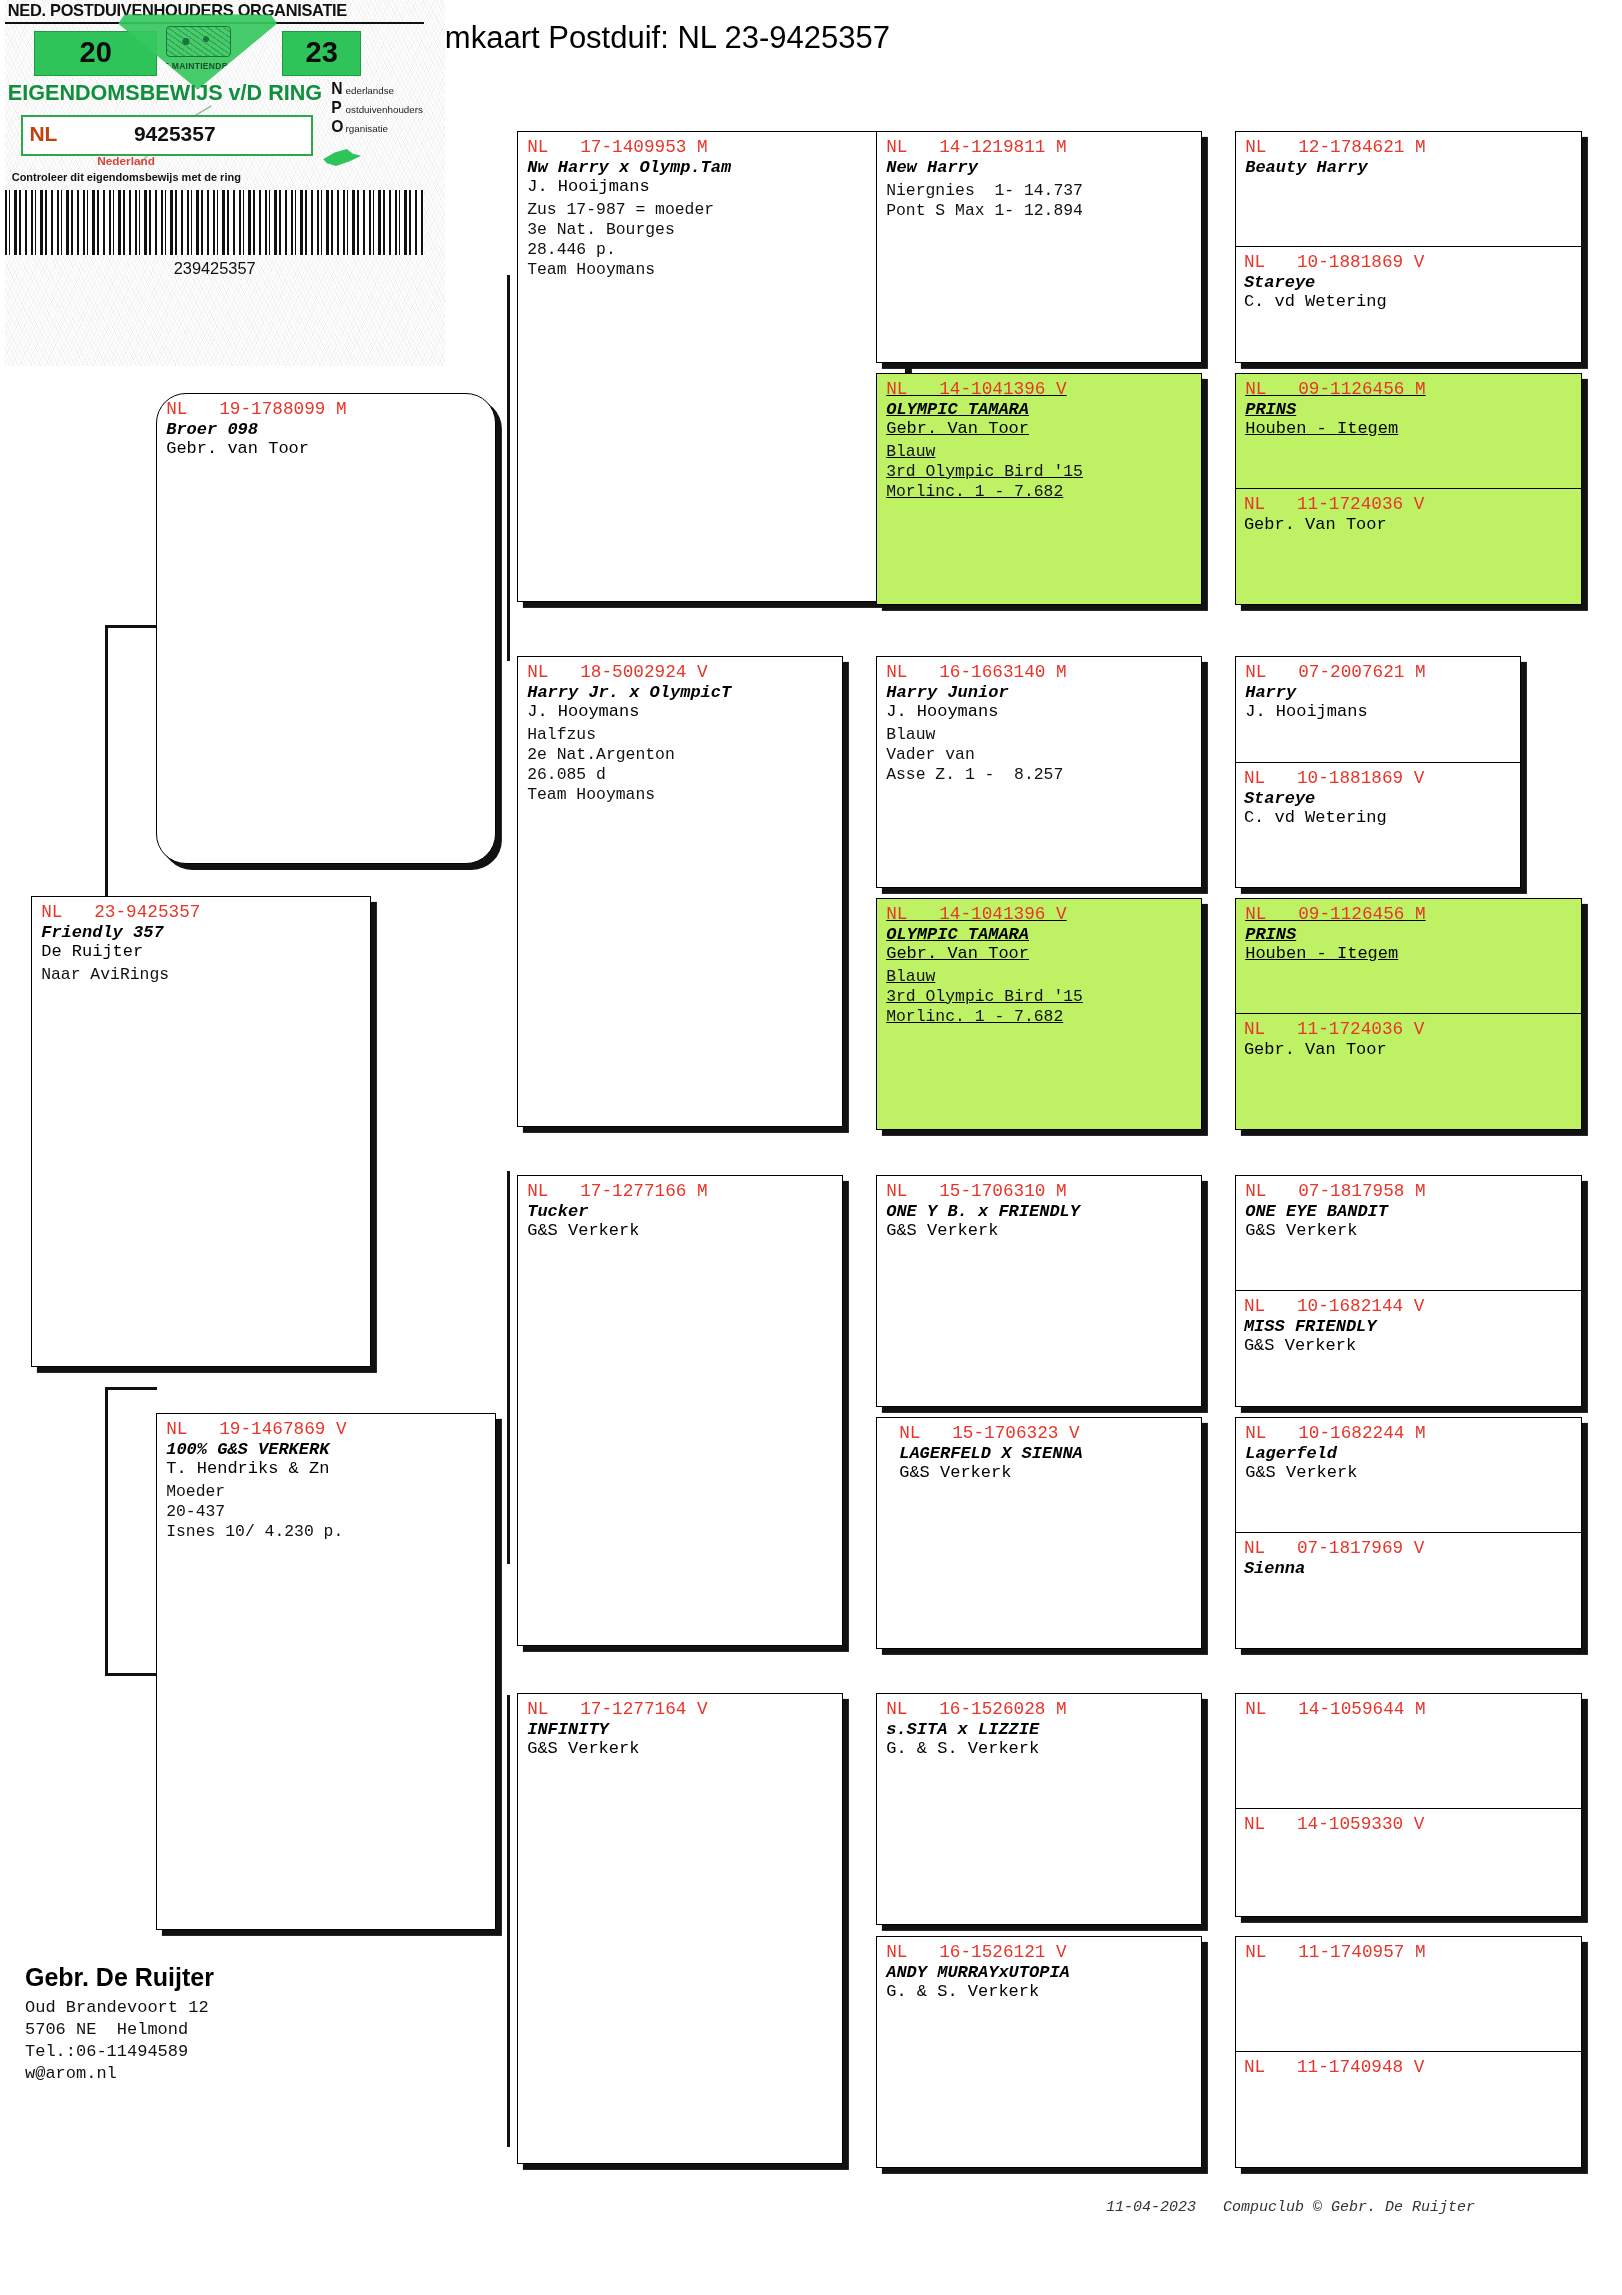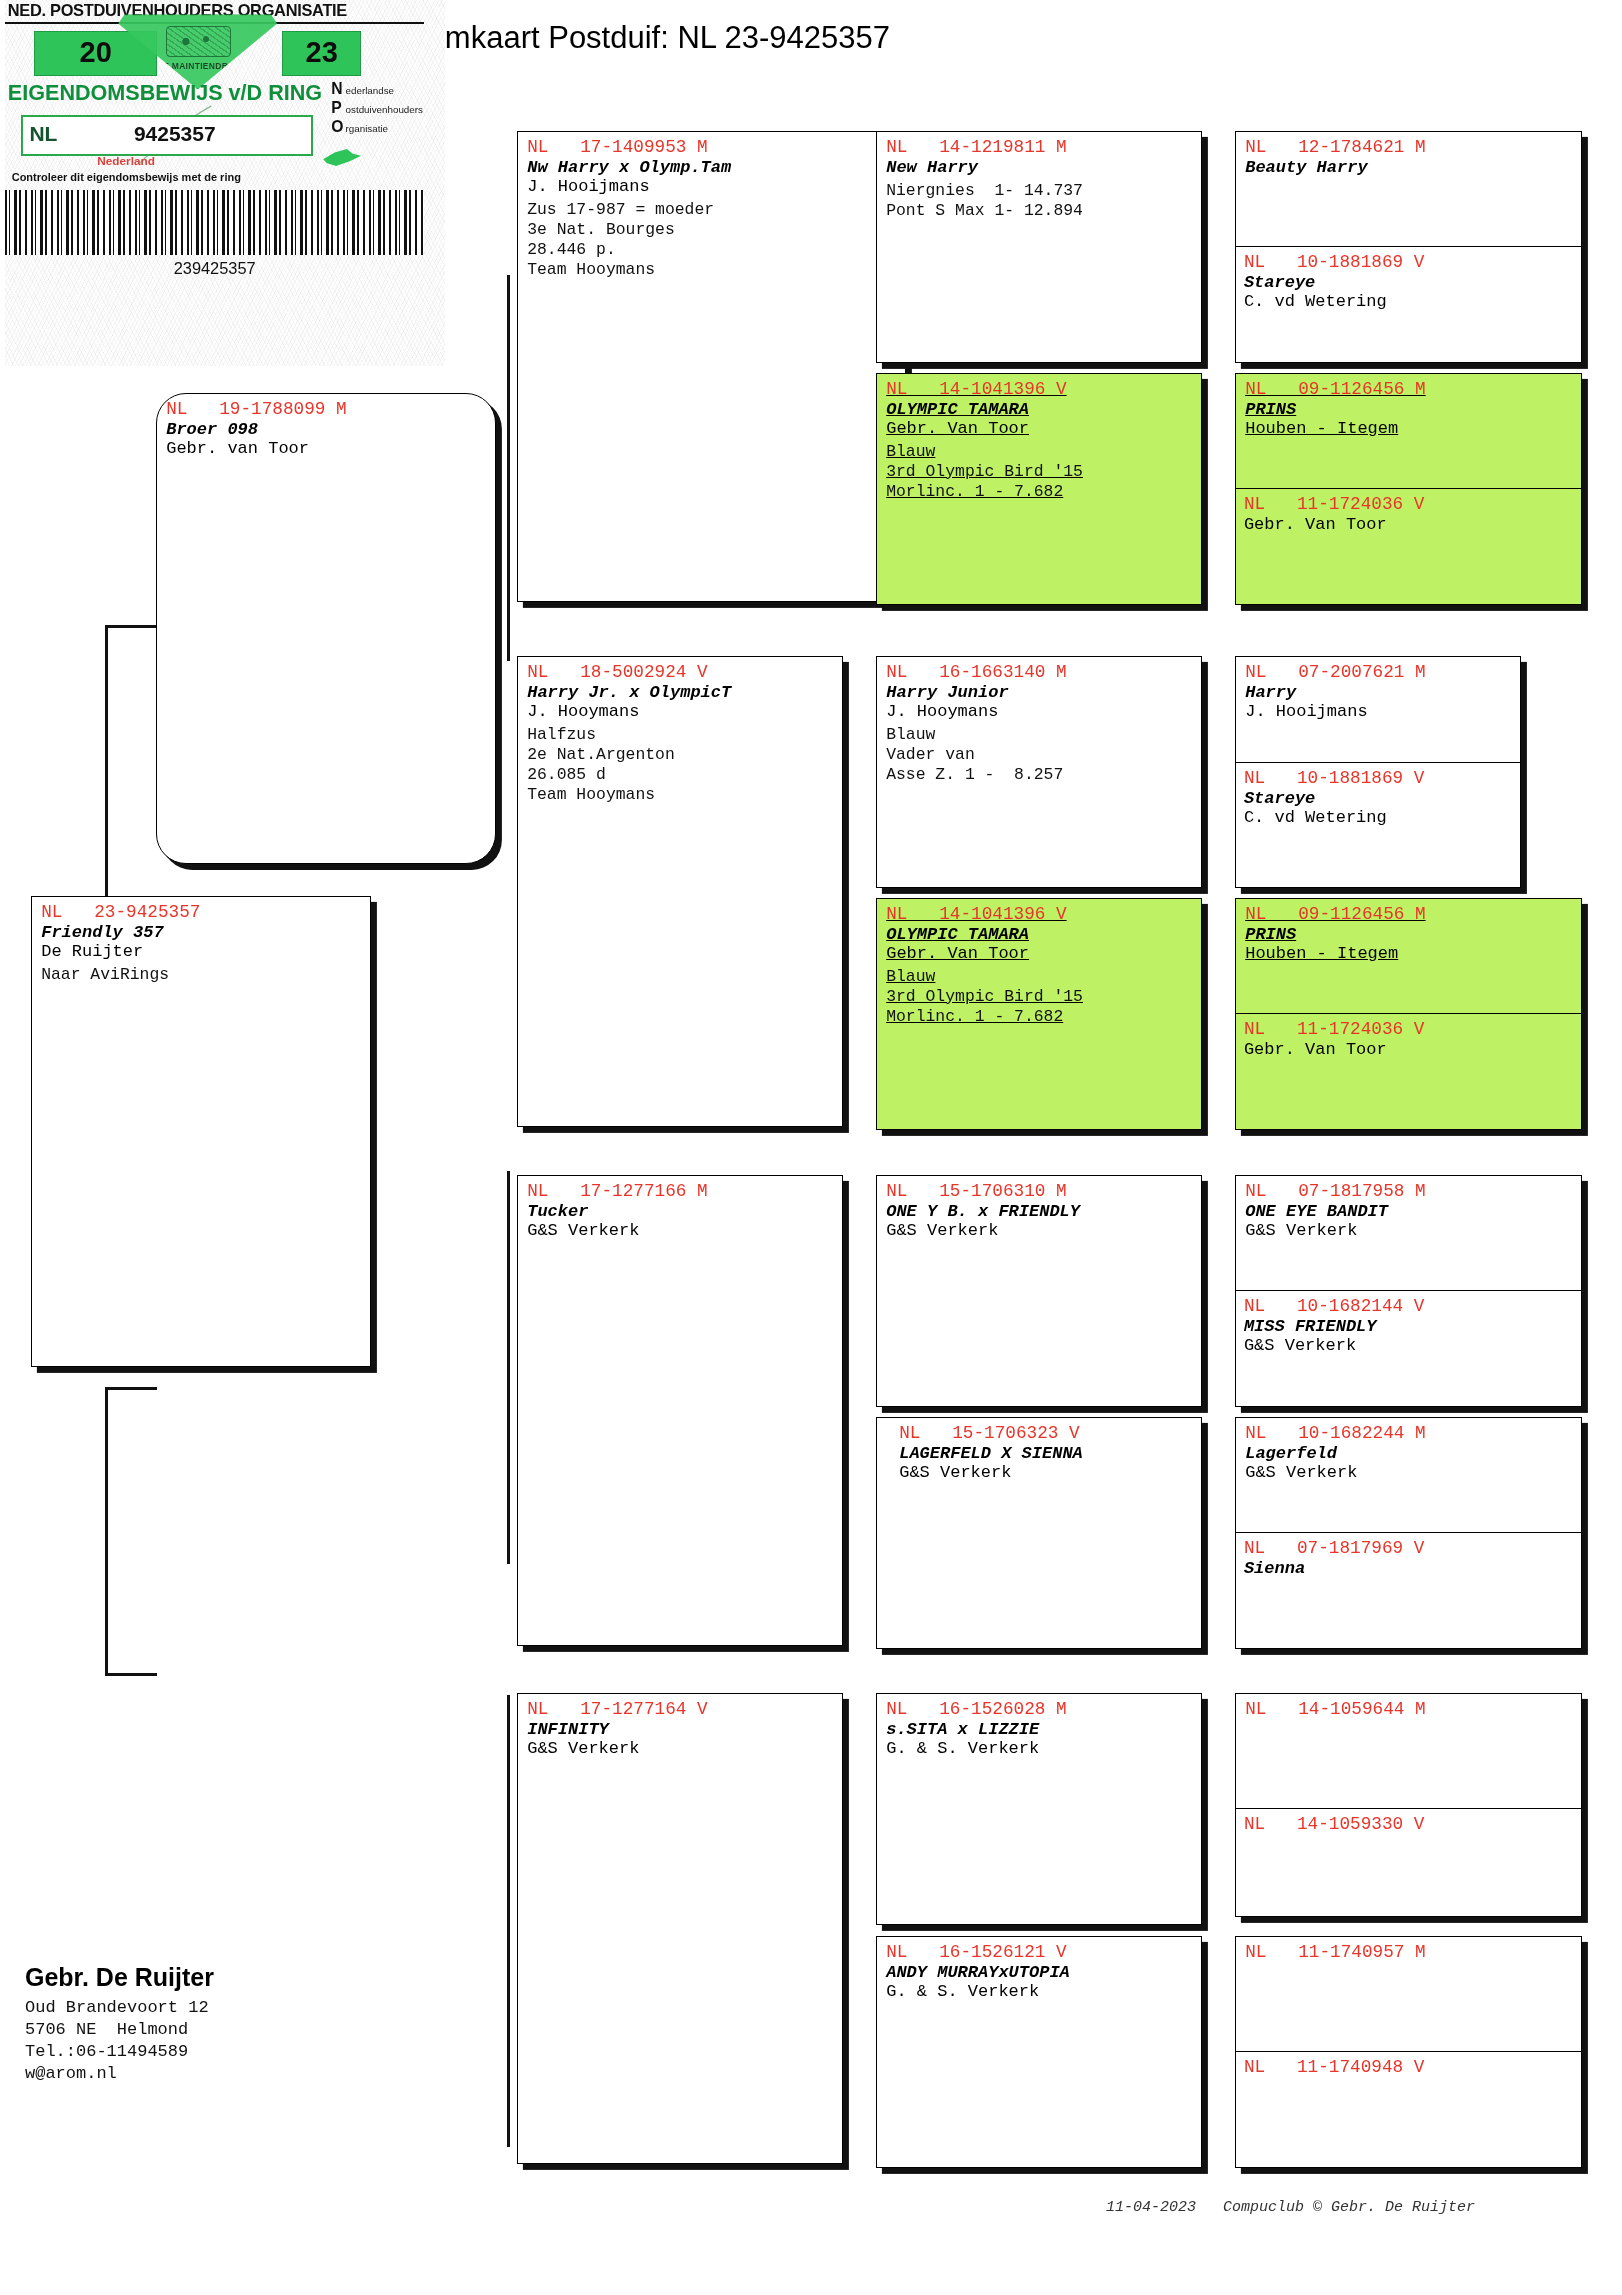--- a/index.html
+++ b/index.html
@@ -89,21 +89,21 @@
     display:inline-block; width:14.4px;
     font-size:15.7px; color:#111;
   }
   .stamp .ringbox {
     position:absolute; left:15.7px; top:115px; width:288px; height:37px;
     border:2px solid #2aa84a; background:#ffffff;
   }
   .stamp .ringbox .nl {
     position:absolute; left:6.5px; top:5.2px;
     font-family:"Liberation Sans", sans-serif;
-    font-weight:bold; font-size:21px; color:#14532d;
+    font-weight:bold; font-size:21px; color:#c2410c;
   }
   .stamp .ringbox .num {
     position:absolute; left:111px; top:5.2px;
     font-family:"Liberation Sans", sans-serif;
     font-weight:bold; font-size:21px; color:#111;
   }
   .stamp .land {
     position:absolute; left:92px; top:154px;
     font-family:"Liberation Sans", sans-serif;
     font-weight:bold; font-size:11.8px; color:#d8443c;
@@ -253,20 +253,28 @@
     <div class="txt">Naar AviRings</div>
   </div>
 
   <div class="box" style="left:156px; top:393px; width:340px; height:471px;border-radius:30px;">
     <div class="ring">NL   19-1788099 M</div>
     <div class="nm">Broer 098</div>
     <div class="own">Gebr. van Toor</div>
     <div class="txt"></div>
   </div>
 
+  <div class="box" style="left:156px; top:1413px; width:340px; height:517px;">
+    <div class="ring">NL   19-1467869 V</div>
+    <div class="nm">100% G&amp;S VERKERK</div>
+    <div class="own">T. Hendriks &amp; Zn</div>
+    <div class="txt">Moeder
+20-437
+Isnes 10/ 4.230 p.</div>
+  </div>
 
   <div class="box" style="left:517px; top:131px; width:389px; height:471px;">
     <div class="ring">NL   17-1409953 M</div>
     <div class="nm">Nw Harry x Olymp.Tam</div>
     <div class="own">J. Hooijmans</div>
     <div class="txt">Zus 17-987 = moeder
 3e Nat. Bourges
 28.446 p.
 Team Hooymans</div>
   </div>

